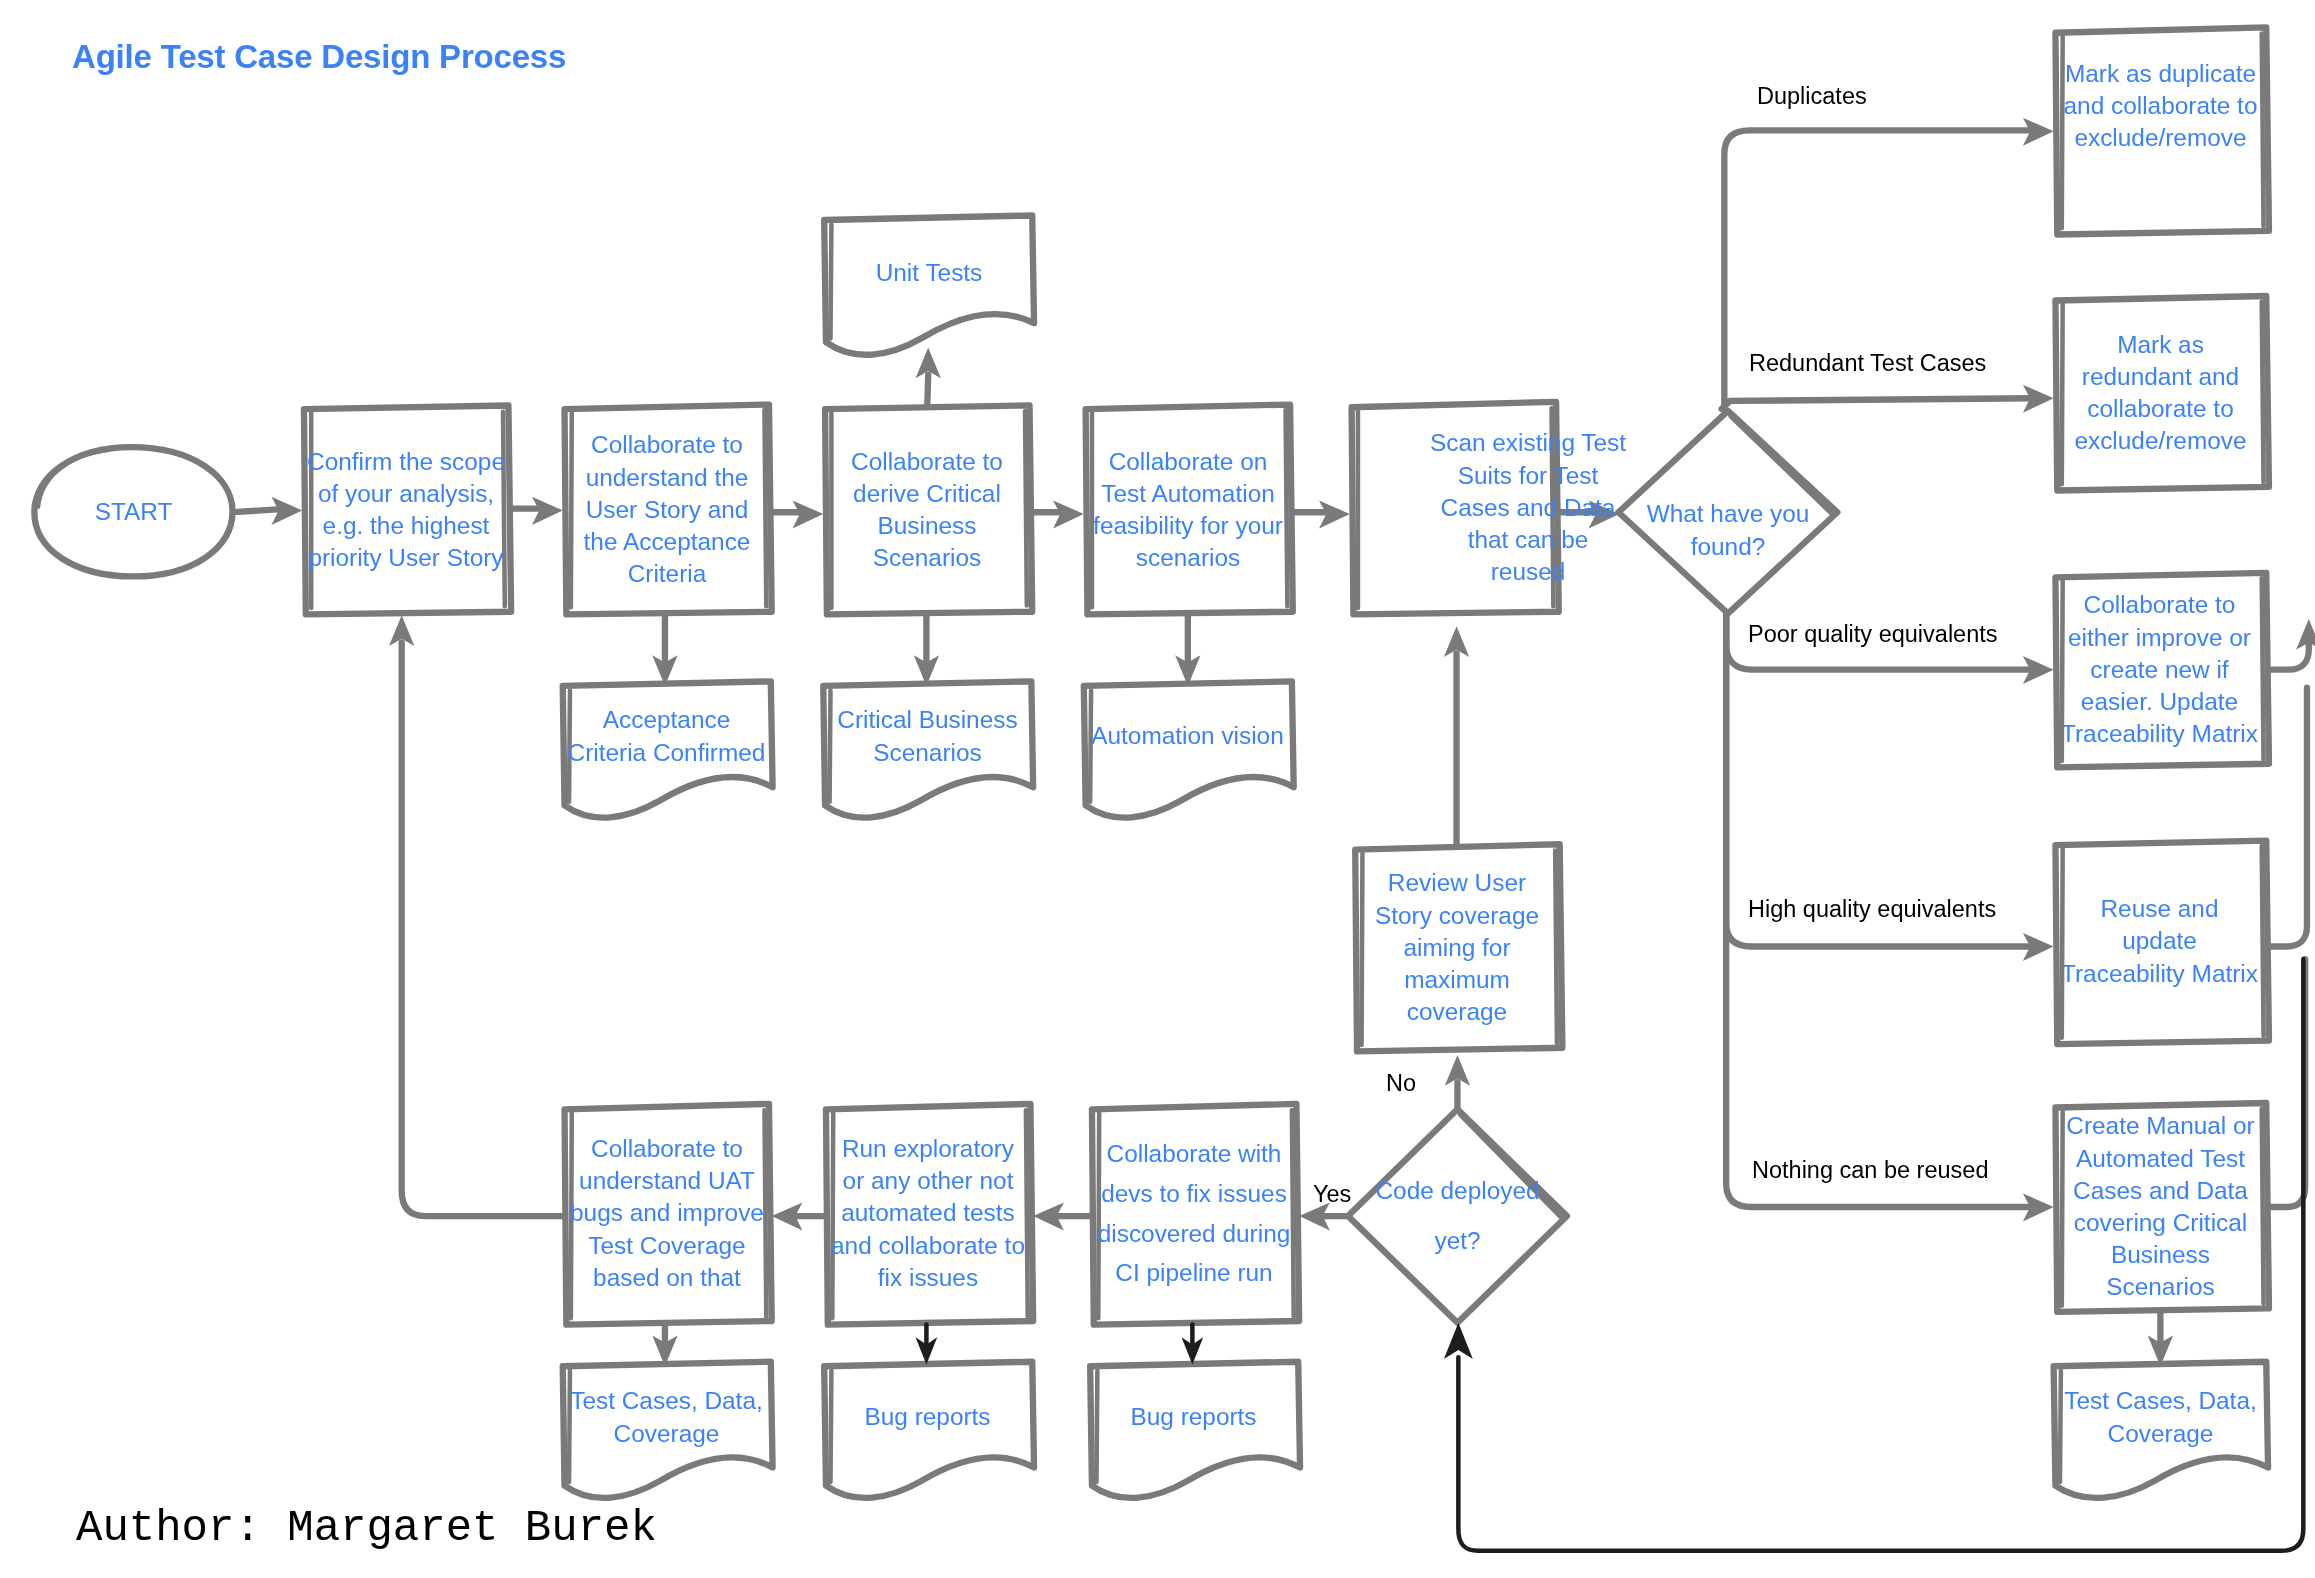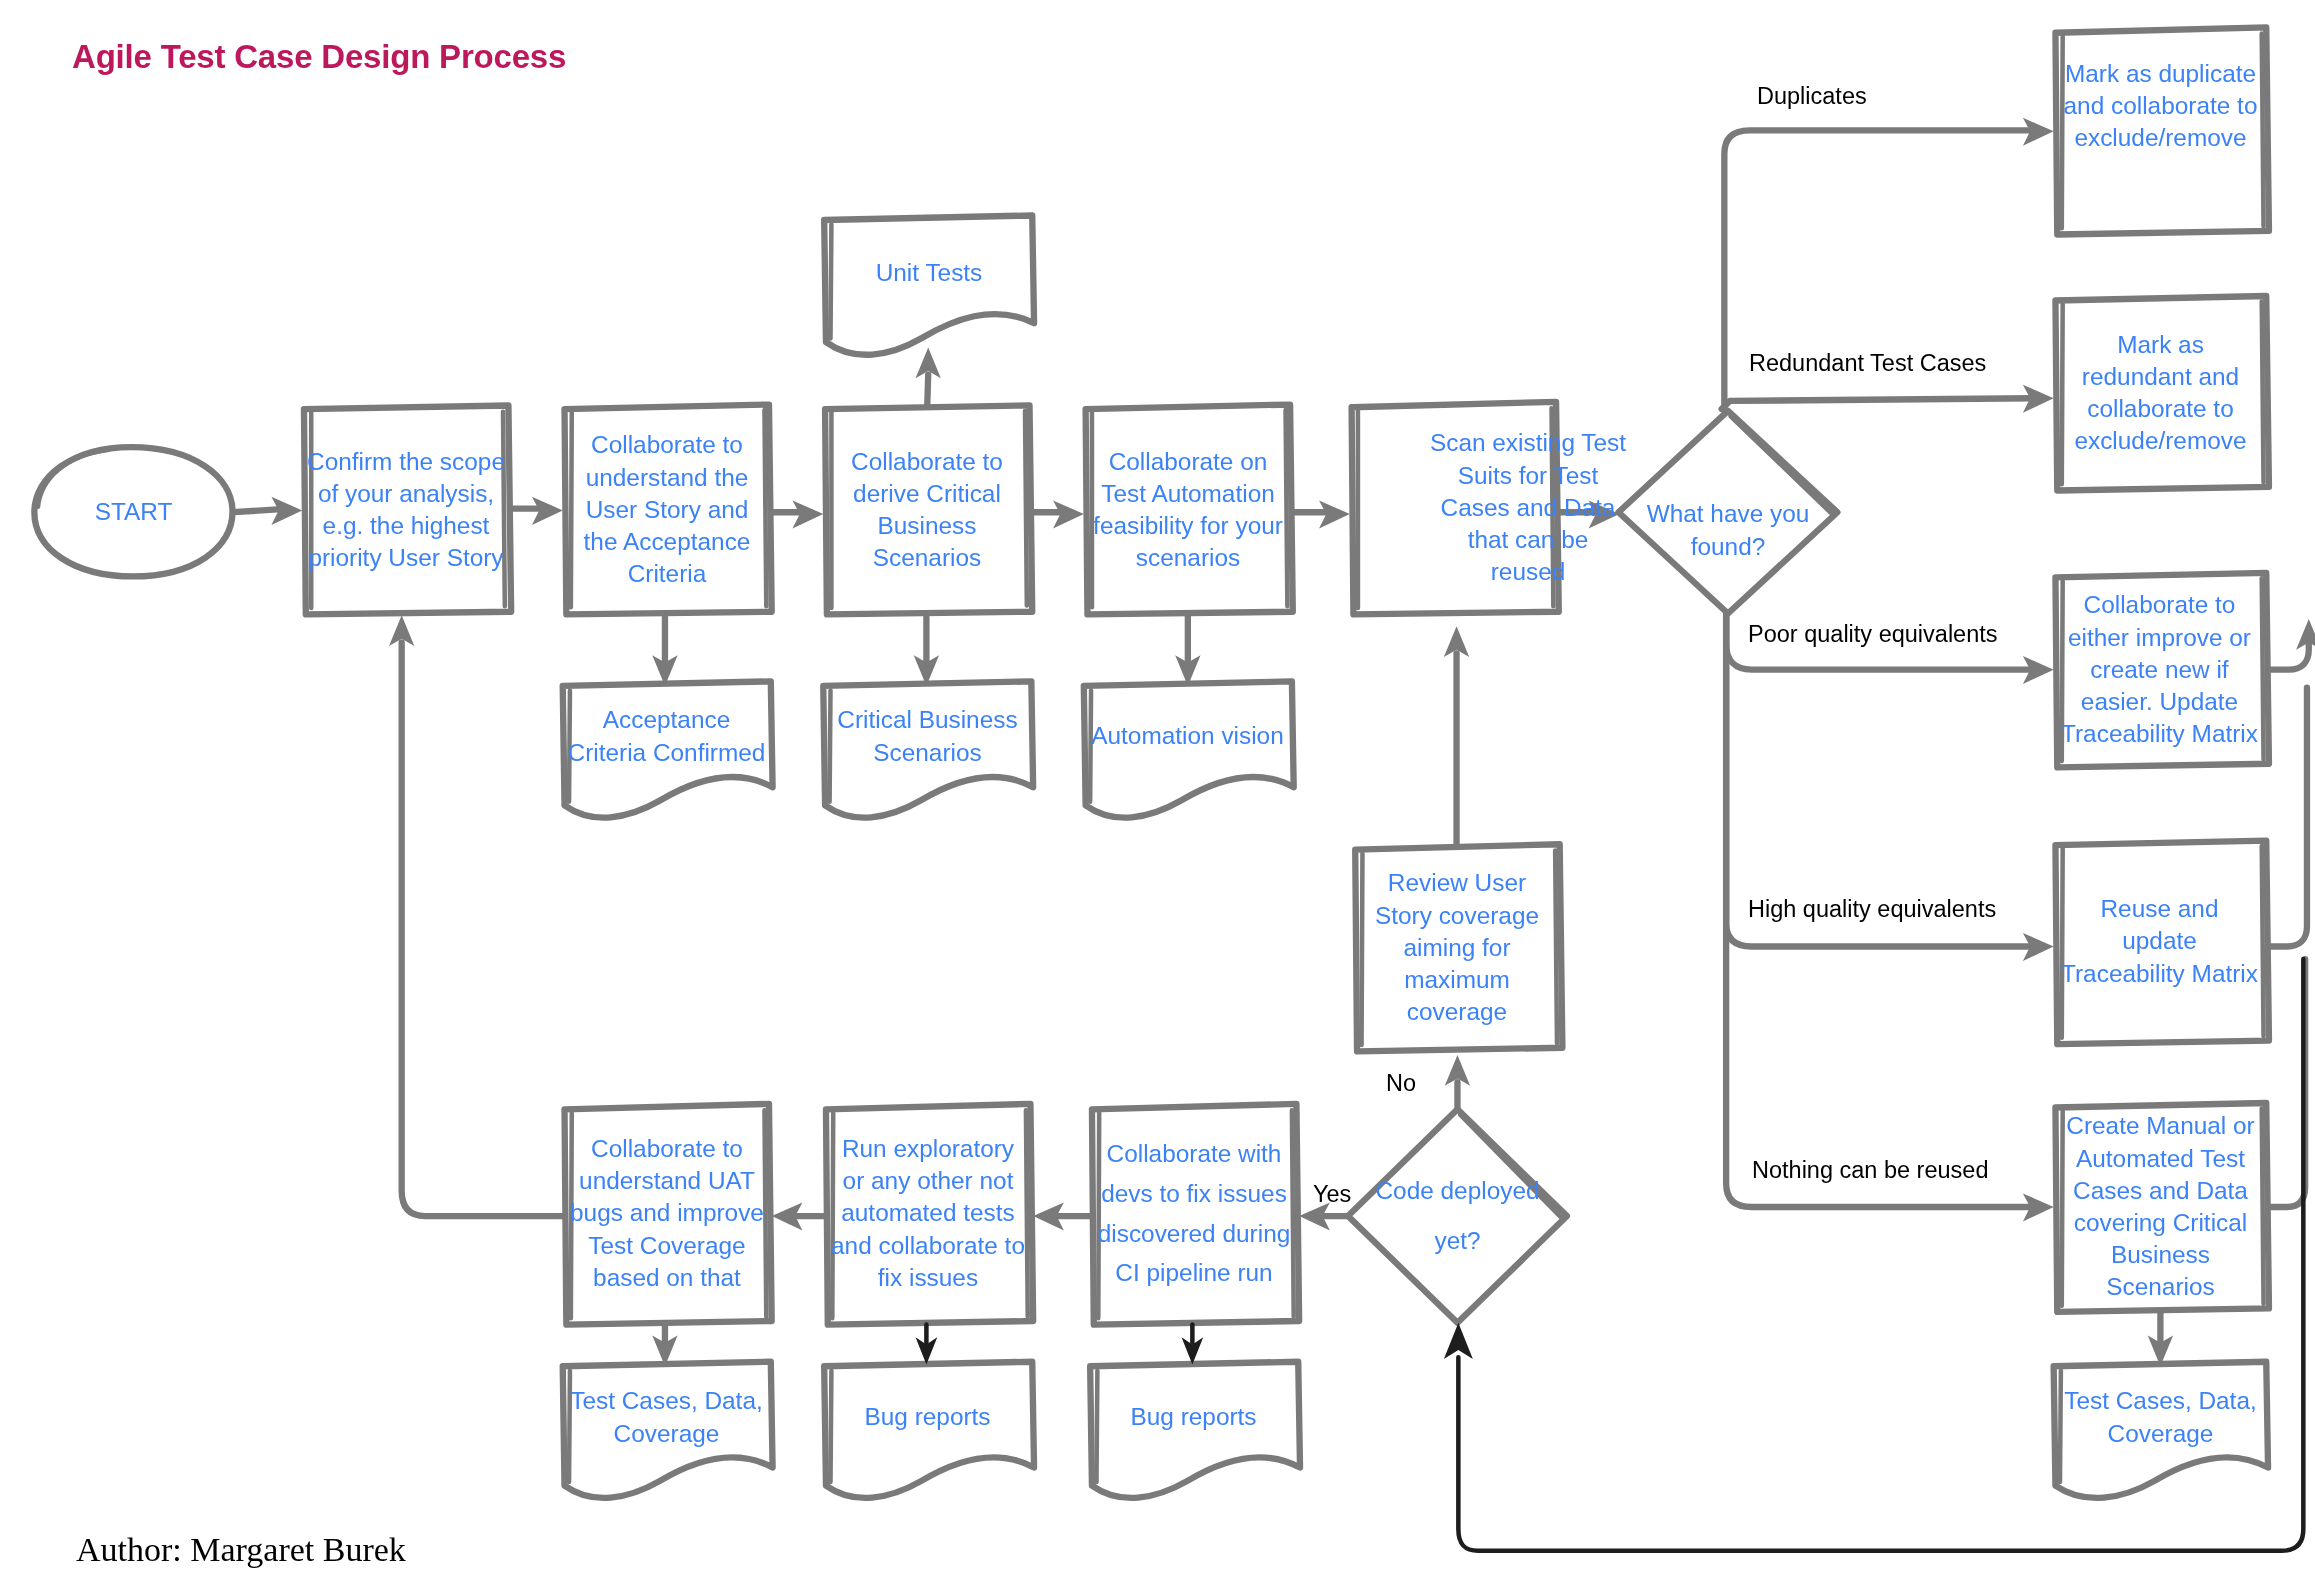--- a/index.html
+++ b/index.html
@@ -42,31 +42,30 @@
     font-weight: normal;
     white-space: nowrap;
   }
   #page-title {
     position: absolute;
     left: 72px;
     top: 38px;
     font-family: "Liberation Sans", sans-serif;
     font-size: 33px;
     font-weight: bold;
-    color: #be185d;
+    color: #3b82f6;
     letter-spacing: -0.2px;
   }
   #author-line {
     position: absolute;
     left: 76px;
     top: 1503px;
-    font-family: Liberation Serif, serif;
-    font-size: 34px;
+    font-family: Liberation Mono, monospace;
+    font-size: 44px;
     color: #000000;
-    margin-top: 28px;
   }
   .sketch {
     fill: none;
     stroke: #7a7a7a;
     stroke-width: 7;
     stroke-linecap: round;
     stroke-linejoin: round;
   }
   .sketch-thin {
     fill: none;

